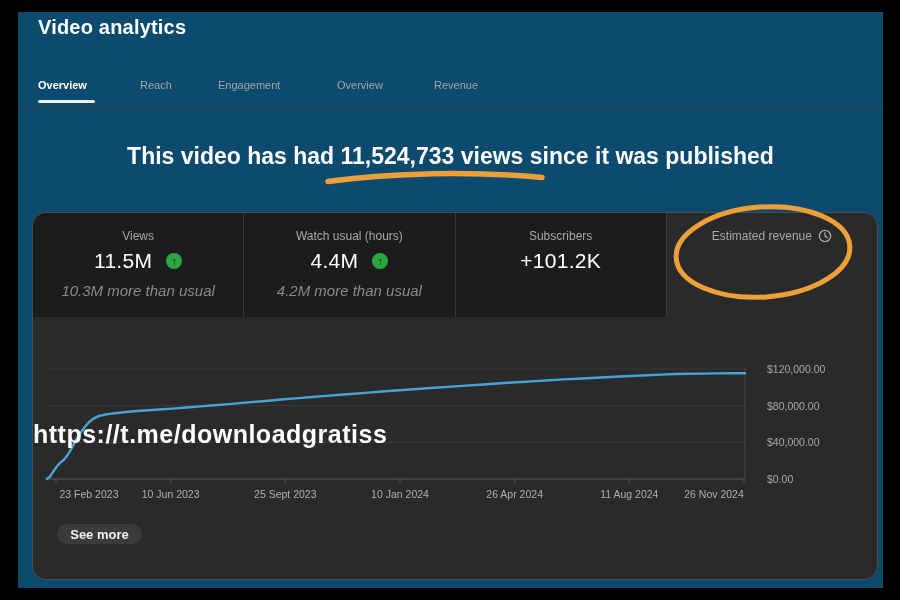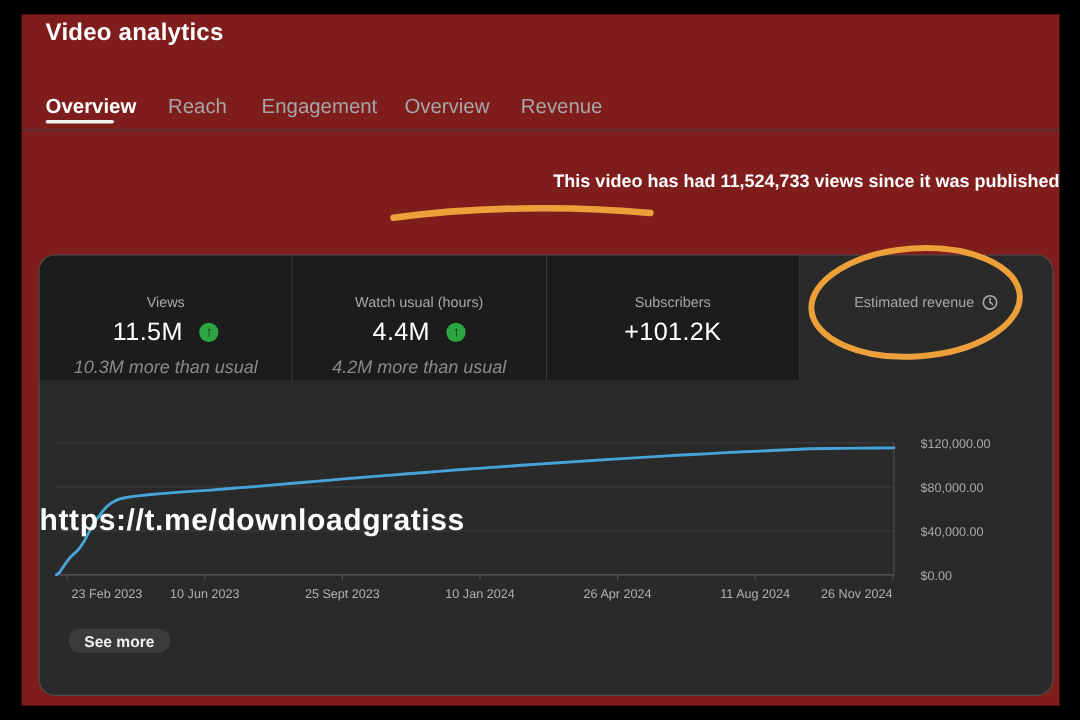--- a/index.html
+++ b/index.html
@@ -1,47 +1,47 @@
 <!DOCTYPE html>
 <html><head>
 <meta charset="utf-8">
 <style>
   * { margin:0; padding:0; box-sizing:border-box; }
   html,body { width:900px; height:600px; overflow:hidden; background:#000; }
   body { font-family:"Liberation Sans","DejaVu Sans",sans-serif; }
 
   .screen { position:absolute; left:18px; top:12px; width:865px; height:576px;
-            background:#7f1d1d; overflow:hidden; }
+            background:#0c4a6e; overflow:hidden; }
 
   .page-title { position:absolute; left:20px; top:4px; font-size:20px; font-weight:700;
                 color:#fff; letter-spacing:.2px; }
 
-  .tab { position:absolute; top:67px; font-size:17px; font-weight:500; color:#a6a6a6;
+  .tab { position:absolute; top:67px; font-size:11px; font-weight:500; color:#a6a6a6;
          cursor:pointer; }
   .tab.active { color:#fff; font-weight:700; }
   .tab-underline { position:absolute; left:20px; top:88px; width:57px; height:3px;
                    background:#f1f1f1; border-radius:2px; }
   .tabs-divider { position:absolute; left:0; top:96px; width:865px; height:1px;
                   background:#3d3d3d; }
 
-  .headline { position:absolute; left:0; top:131px; width:865px; text-align:right;
-              font-size:15px; font-weight:700; color:#fdfdfd; white-space:nowrap; }
+  .headline { position:absolute; left:0; top:131px; width:865px; text-align:center;
+              font-size:23px; font-weight:700; color:#fdfdfd; white-space:nowrap; }
 
   .annotation { position:absolute; pointer-events:none; }
 
   .card { position:absolute; left:14px; top:200px; width:846px; height:368px;
           background:#2a2a2a; border:1px solid #4d4d4d; border-radius:14px;
           overflow:hidden; }
 
   .stats-row { position:absolute; left:0; top:0; width:100%; height:104px; display:flex; }
   .stat { flex:1 1 0; display:flex; flex-direction:column; align-items:center;
           padding-top:16px; background:#1c1c1c; cursor:pointer; }
   .stat.selected { background:transparent; }
   .stat:not(:last-child) { border-right:1px solid #3a3a3a; }
-  .stat-label-row { display:flex; align-items:flex-end; gap:6px;margin-top:16px; }
+  .stat-label-row { display:flex; align-items:flex-end; gap:6px; }
   .stat-label { font-size:12px; font-weight:500; color:#a8a8a8; }
   .stat-value-row { display:flex; align-items:center; gap:14px; margin-top:6px; }
   .stat-value { font-size:21px; color:#fff; letter-spacing:.3px; }
   .trend-icon { width:16px; height:16px; border-radius:50%; background:#2ba640;
                 color:#1c1c1c; font-size:11px; font-weight:700; line-height:16px;
                 text-align:center; display:inline-block; }
   .stat-note { margin-top:9px; font-size:15px; font-style:italic; color:#8a8a8a; }
 
   .chart-svg { position:absolute; left:0; top:104px; z-index:1; }
   .watermark { position:absolute; left:0; top:204px; width:846px; height:34px;

